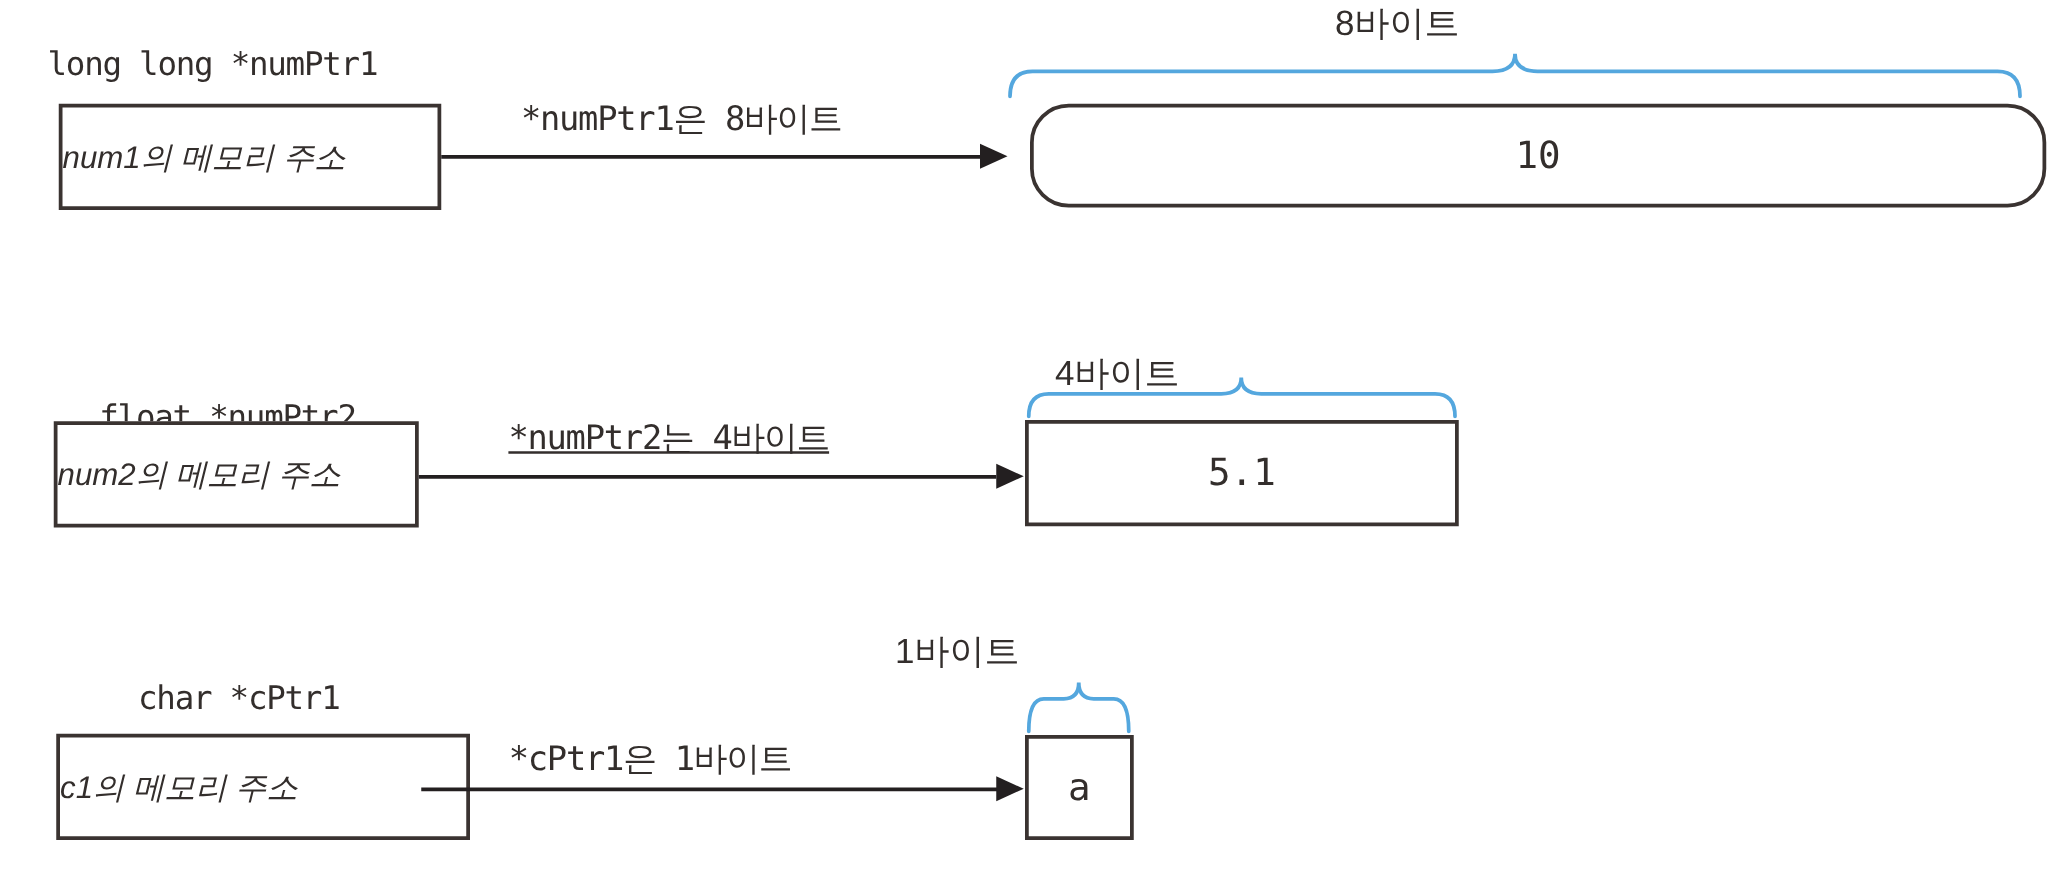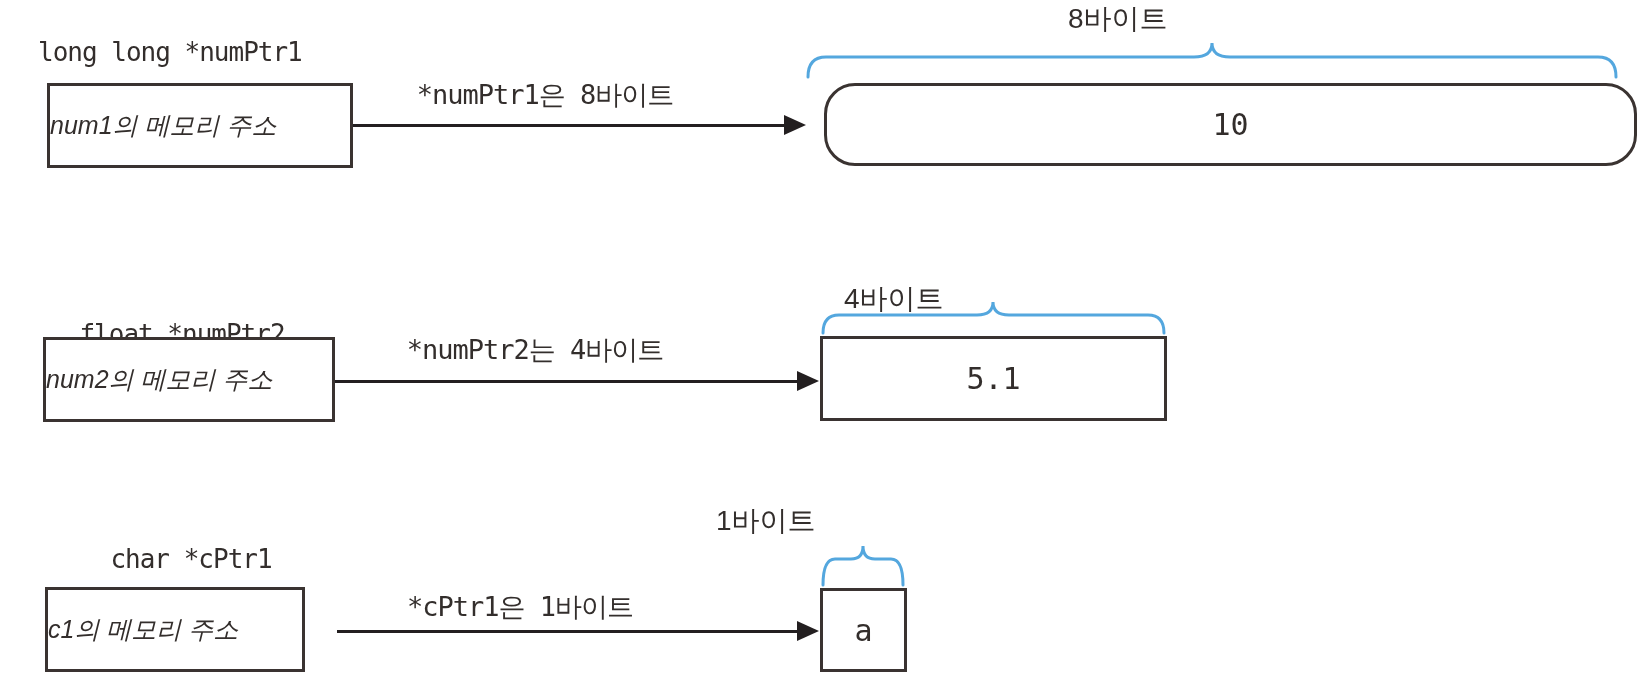--- a/index.html
+++ b/index.html
@@ -95,32 +95,32 @@
   .r1 .ptr-box     { left: 47px;  top: 83px;  width: 306px; height: 85px; }
   .r1 .arrow-label { left: 345px; top: 77px;  width: 400px; }
   .r1 .arrow-line  { left: 353px; top: 124px; width: 434px; }
   .r1 .arrow-head  { left: 784px; top: 115px; }
   .r1 .value-box   { left: 824px; top: 83px;  width: 813px; height: 83px; border-radius: 31px; }
   .r1 .brace       { left: 805px; top: 40px; }
   .r1 .size-label  { left: 1068px; top: 0px;  width: 300px; }
 
   
   .r2 .type-label  { left: 36px;  top: 289px; width: 292px; margin-top: 30px; }
-  .r2 .arrow-label { left: 335px; top: 332px; width: 400px; }
+  .r2 .arrow-label { left: 335px; top: 332px; width: 400px; text-decoration: underline; }
   .r2 .ptr-box     { left: 43px;  top: 337px; width: 292px; height: 85px; }
   .r2 .arrow-line  { left: 335px; top: 380px; width: 462px; }
   .r2 .arrow-head  { left: 797px; top: 371px; }
   .r2 .value-box   { left: 820px; top: 336px; width: 347px; height: 85px; }
   .r2 .brace       { left: 820px; top: 300px; }
   .r2 .size-label  { left: 844px; top: 252px; width: 300px; margin-top: 28px; }
 
   
   .r3 .type-label  { left: 45px;  top: 544px; width: 292px; }
   .r3 .arrow-label { left: 320px; top: 589px; width: 400px; }
-  .r3 .ptr-box     { left: 45px;  top: 587px; width: 260px; height: 85px; }
+  .r3 .ptr-box     { left: 45px;  top: 587px; width: 331px; height: 85px; }
   .r3 .arrow-line  { left: 337px; top: 630px; width: 462px; }
   .r3 .arrow-head  { left: 797px; top: 621px; }
   .r3 .value-box   { left: 820px; top: 588px; width: 87px; height: 84px; }
   .r3 .brace       { left: 820px; top: 544px; }
   .r3 .size-label  { left: 716px; top: 502px; width: 300px; }
 </style>
 </head>
 <body>
 
 <div class="canvas">

